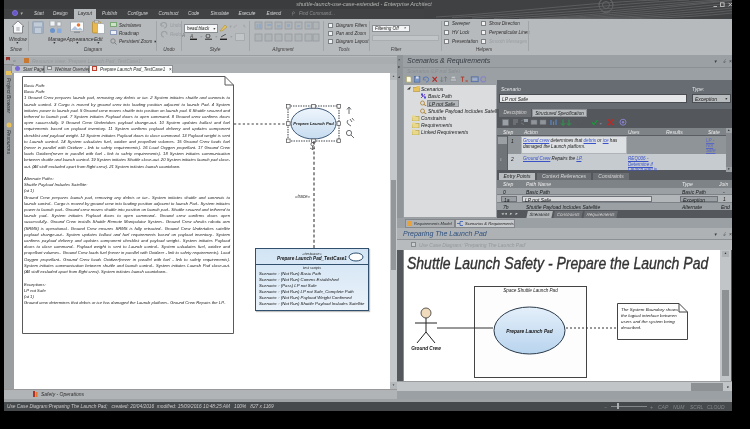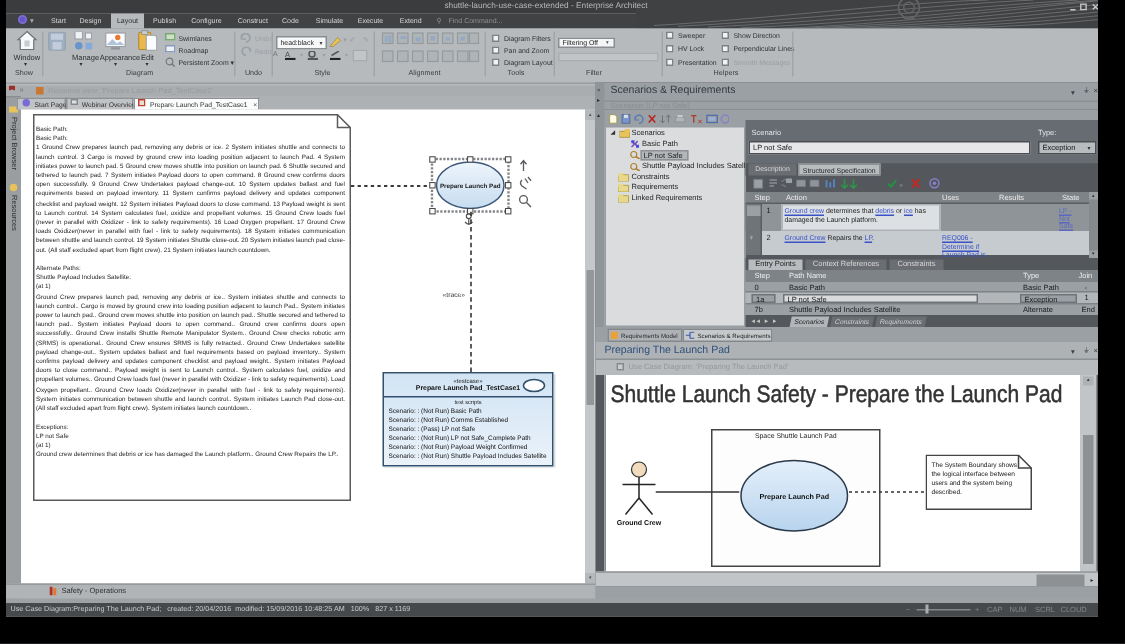--- a/index.html
+++ b/index.html
@@ -1,17 +1,17 @@
 <!DOCTYPE html>
 <html><head><meta charset="utf-8">
 <style>
 *{margin:0;padding:0;box-sizing:border-box;font-family:"Liberation Sans",sans-serif;}
 svg{display:block;}
 html,body{width:750px;height:429px;overflow:hidden;background:#000;}
-#root{position:relative;width:750px;height:429px;background:#000;}
+#root{position:relative;width:750px;height:429px;background:#000;font-style:italic;}
 #win{position:absolute;left:4px;top:0;width:728px;height:411px;background:#b7babd;overflow:hidden;}
 .abs{position:absolute;}
 
 #titlebar{left:0;top:0;width:728px;height:9px;background:#3b3c3d;}
 #titletext{left:250px;top:1px;width:220px;font-size:5.5px;color:#b8b8b8;text-align:center;white-space:nowrap;}
 
 #menurow{left:0;top:9px;width:728px;height:10px;background:#414244;}
 .mtab{position:absolute;top:9px;height:10px;line-height:10px;font-size:4.7px;color:#d6d6d6;white-space:nowrap;}
 #findtext{color:#8f9092;}
 #laytab{position:absolute;left:70px;top:9px;width:22px;height:10px;background:#b7babd;color:#2a2a2a;text-align:center;line-height:10px;font-size:4.7px;}

